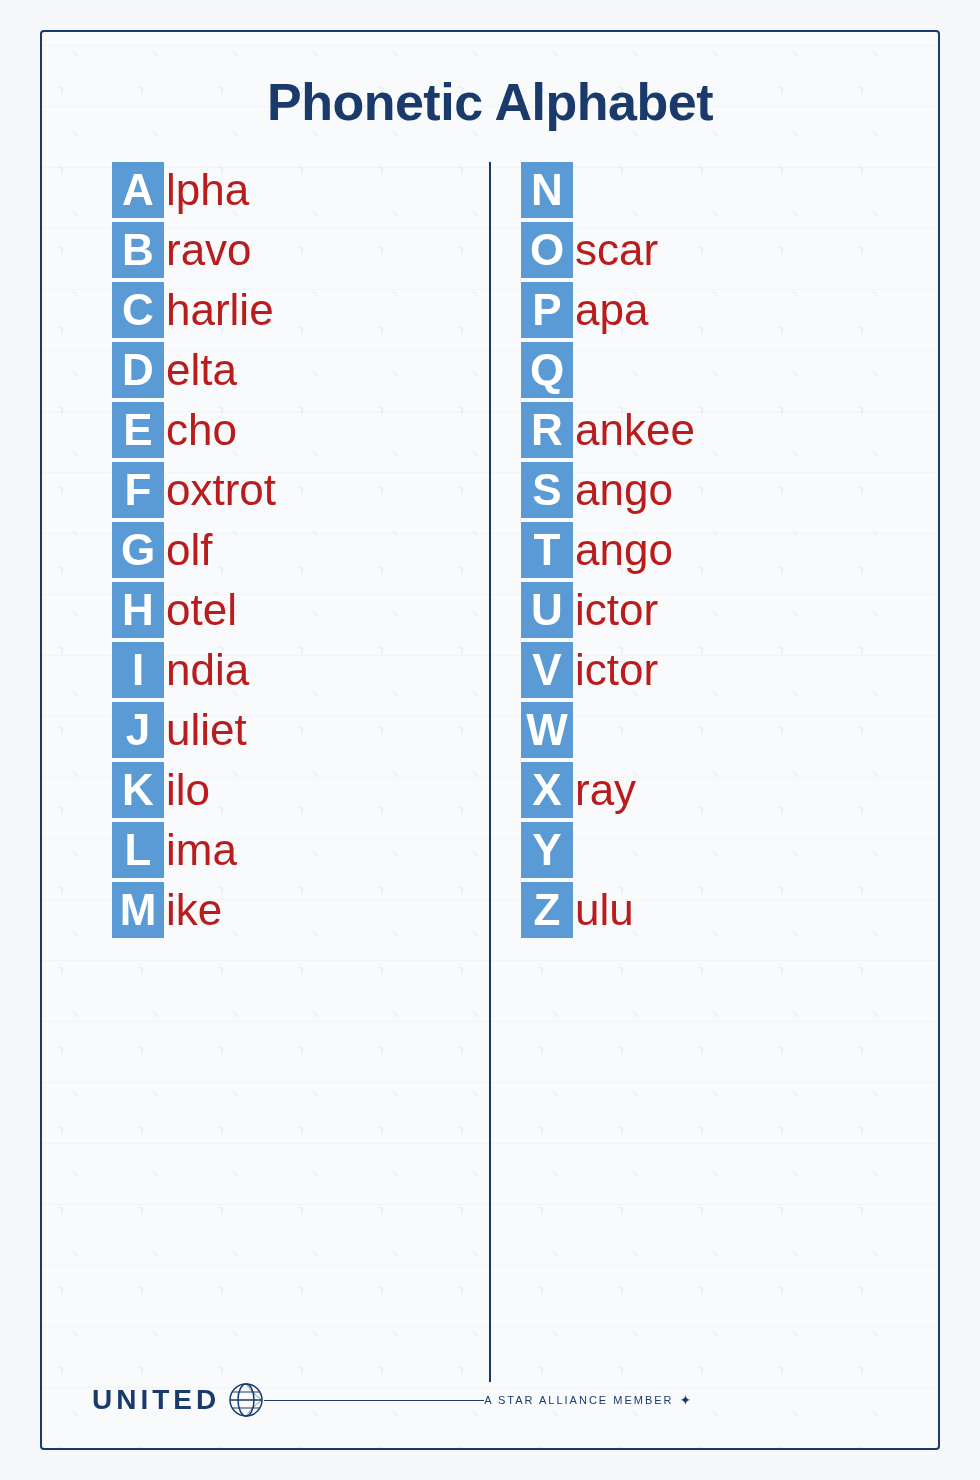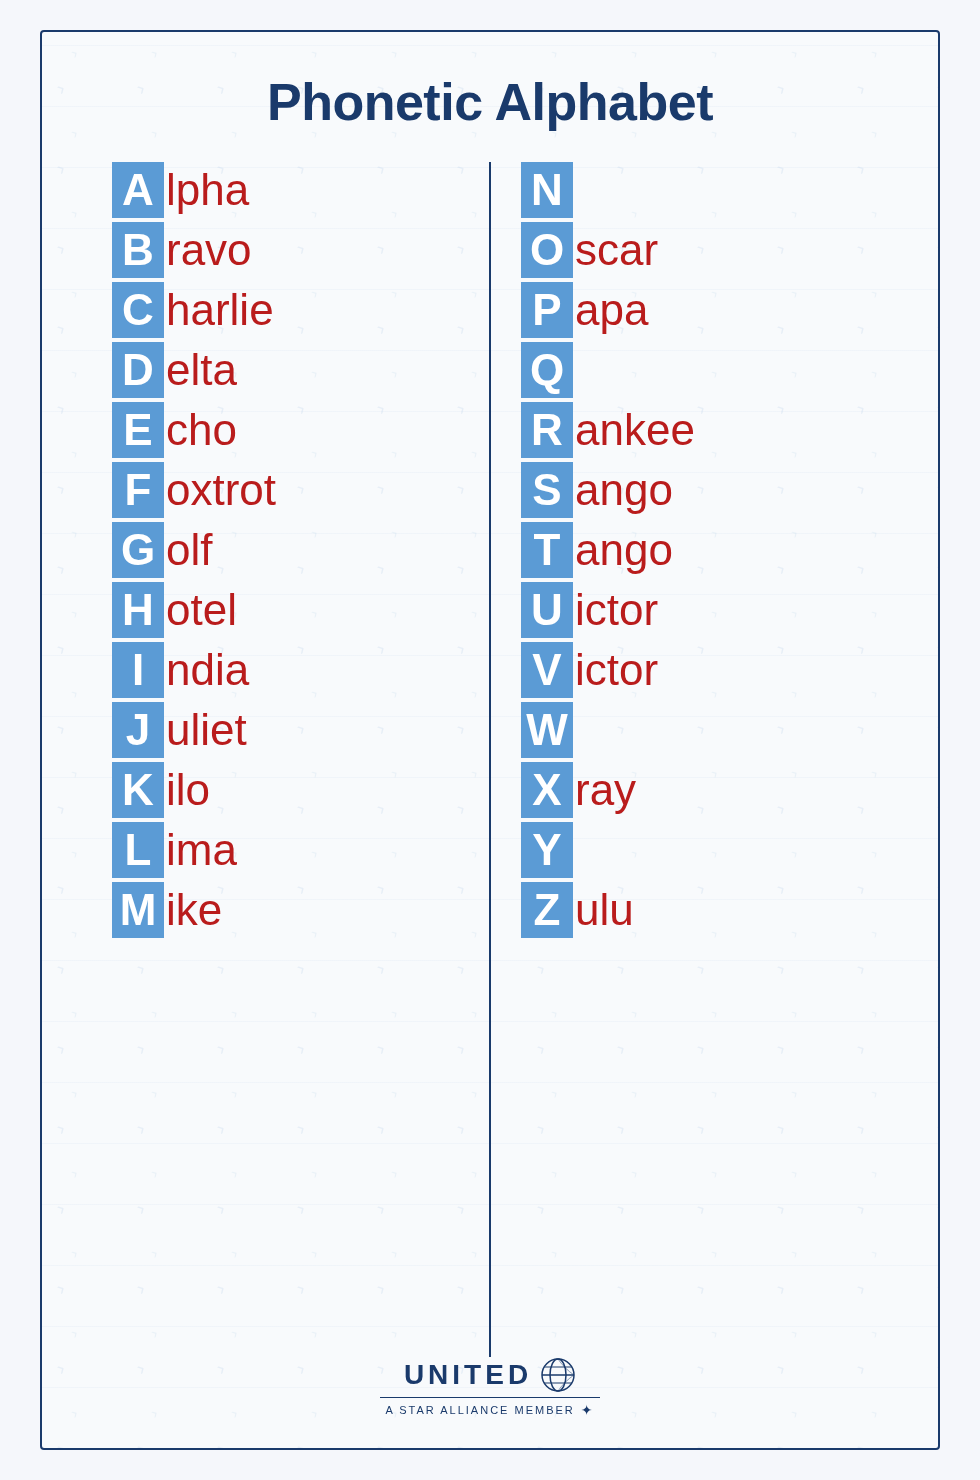--- a/index.html
+++ b/index.html
@@ -106,21 +106,21 @@
 
     .word-rest {
       font-size: 44px;
       font-weight: 400;
       color: #b91c1c;
       font-family: Arial, sans-serif;
     }
 
     .footer {
       display: flex;
-      flex-direction: column;
+      flex-direction: row;
       align-items: center;
       z-index: 1;
       width: 100%;
     }
 
     .united-logo {
       display: flex;
       align-items: center;
       gap: 8px;
     }

